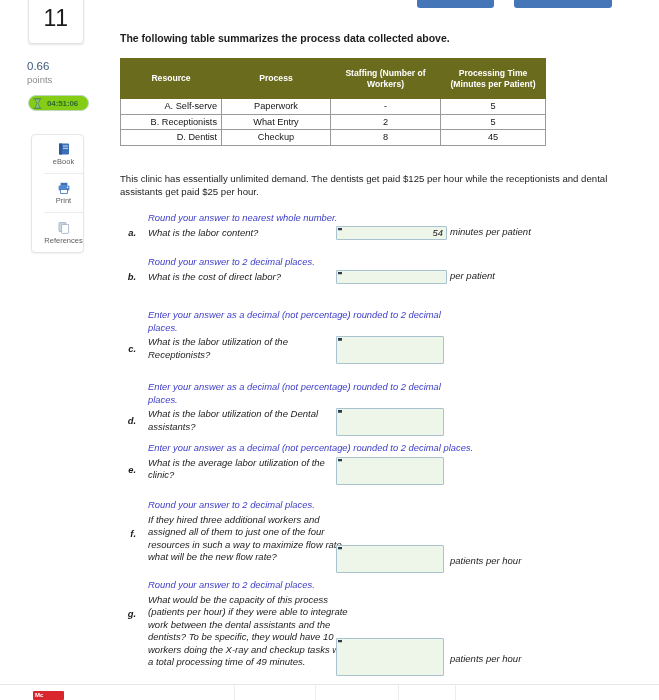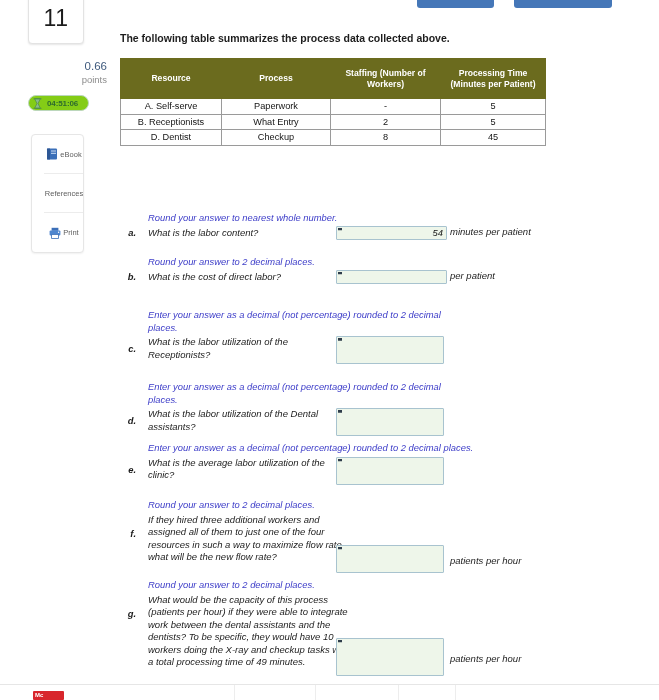--- a/index.html
+++ b/index.html
@@ -35,21 +35,21 @@
     background: #fff;
     border: 1px solid #e3e3e3;
     border-radius: 4px;
     box-shadow: 0 1px 2px rgba(0,0,0,.10);
     display: flex; align-items: center; justify-content: center;
   }
   .qnum-card span {
     font-size: 23px; color: #1c1c1c; letter-spacing: .5px;
   }
 
-  .points-wrap { position: absolute; left: 27px; top: 60px; width: 80px; text-align: right; }
+  .points-wrap { position: absolute; left: 27px; top: 60px; width: 80px; }
   .points-val { font-size: 11.5px; color: #3f5a7d; line-height: 13px; }
   .points-lbl { font-size: 9.5px; color: #8d8d8d; line-height: 12px; margin-top: 1px; }
 
   .timer-pill {
     position: absolute; left: 28px; top: 95px;
     height: 16px; width: 61px;
     border: 1px solid #bcd7bc; border-radius: 10px;
     background: #84cc16;
     display: flex; align-items: center; gap: 5px;
     padding: 0 4px;
@@ -59,21 +59,21 @@
 
   .tool-stack {
     position: absolute; left: 31px; top: 134px;
     width: 53px;
     border: 1px solid #e6e6e6; border-radius: 4px;
     background: #fff; overflow: hidden;
     box-shadow: 0 1px 2px rgba(0,0,0,.06);
   }
   .tool-item {
     height: 39px; border-bottom: 1px solid #ececec;
-    display: flex; flex-direction: row; align-items: center; justify-content: center;
+    display: flex; flex-direction: column; align-items: center; justify-content: center;
     gap: 1px;
     margin-left: 12px;
   }
   .tool-item:last-child { border-bottom: none; }
   .tool-item .ti-lbl { font-size: 7.5px; color: #5e5e5e; line-height: 9px; }
 
   
   .main { position: absolute; left: 110px; top: 0; width: 549px; height: 700px; }
 
   .intro {
@@ -99,21 +99,21 @@
     vertical-align: middle;
   }
   table.data td {
     font-size: 9.2px; color: #141414;
     border: 1px solid #9a9a9a;
     height: 15.5px;
     padding: 1px 4px;
     background: #fff;
   }
   table.data td.c { text-align: center; }
-  table.data td.l { text-align: center; }
+  table.data td.l { text-align: right; }
   col.c0 { width: 101px; }
   col.c1 { width: 109px; }
   col.c2 { width: 110px; }
   col.c3 { width: 105px; }
 
   .clinic-note {
     position: absolute; left: 10px; top: 172px; width: 490px;
     font-size: 9.6px; color: #1d1d1d; line-height: 13px;
   }
 
@@ -206,34 +206,34 @@
           <rect x="2" y="1.5" width="10" height="11" rx="1" fill="#3b6fb8"></rect>
           <rect x="2" y="1.5" width="3" height="11" fill="#2d5795"></rect>
           <rect x="6" y="3.5" width="5" height="1" fill="#cfe0f5"></rect>
           <rect x="6" y="5.8" width="5" height="1" fill="#cfe0f5"></rect>
         </svg>
         <div class="ti-lbl">eBook</div>
       </div>
 
       <div class="tool-item">
         <svg width="14" height="14" viewBox="0 0 14 14">
-          <rect x="2" y="1.6" width="7" height="9" rx=".6" fill="#cfd9e6" stroke="#8fa3bd" stroke-width=".7"></rect>
-          <rect x="4.6" y="3.4" width="7" height="9" rx=".6" fill="#ffffff" stroke="#8fa3bd" stroke-width=".7"></rect>
-        </svg>
-        <div class="ti-lbl">References</div>
-      </div>
-
-      <div class="tool-item">
-        <svg width="14" height="14" viewBox="0 0 14 14">
           <rect x="3.6" y="1.8" width="6.8" height="3" fill="#3b6fb8"></rect>
           <rect x="1.6" y="4.6" width="10.8" height="5" rx="1" fill="#4f86cf"></rect>
           <rect x="3.6" y="8.4" width="6.8" height="4" fill="#ffffff" stroke="#3b6fb8" stroke-width=".8"></rect>
           <circle cx="10.6" cy="6.2" r=".7" fill="#ffffff"></circle>
         </svg>
         <div class="ti-lbl">Print</div>
+      </div>
+
+      <div class="tool-item">
+        <svg width="14" height="14" viewBox="0 0 14 14">
+          <rect x="2" y="1.6" width="7" height="9" rx=".6" fill="#cfd9e6" stroke="#8fa3bd" stroke-width=".7"></rect>
+          <rect x="4.6" y="3.4" width="7" height="9" rx=".6" fill="#ffffff" stroke="#8fa3bd" stroke-width=".7"></rect>
+        </svg>
+        <div class="ti-lbl">References</div>
       </div>
 
     </div>
   </div>
 
   <div class="main">
 
     <div class="intro">The following table summarizes the process data collected above.</div>
 
     <table class="data">
@@ -266,20 +266,21 @@
         </tr>
         <tr>
           <td class="l">D. Dentist</td>
           <td class="c">Checkup</td>
           <td class="c">8</td>
           <td class="c">45</td>
         </tr>
       </tbody>
     </table>
 
+    <div class="clinic-note">This clinic has essentially unlimited demand. The dentists get paid $125 per hour while the receptionists and dental assistants get paid $25 per hour.</div>
 
     <div class="qblock" style="top:212px;">
       <div class="round-note">Round your answer to nearest whole number.</div>
       <div class="qrow">
         <div class="qletter">a.</div>
         <div class="qtext">What is the labor content?</div>
         <div class="ans" style="left:216px; top:-1px; width:111px; height:14px;">
           <div class="flag"></div>
           <div class="val">54</div>
         </div>

